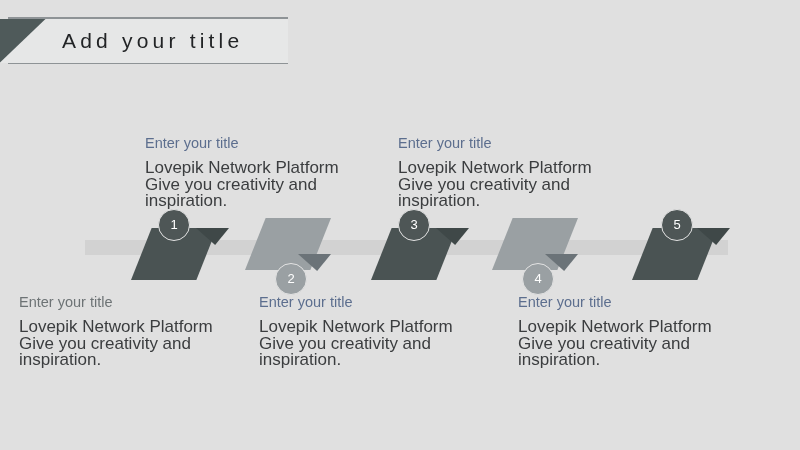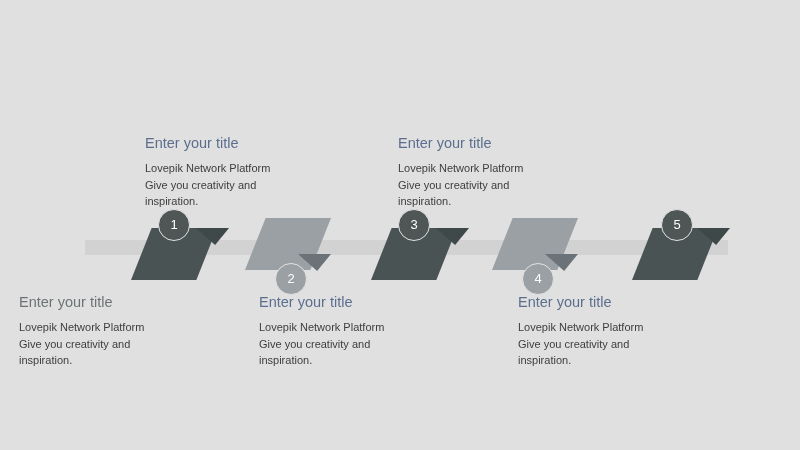--- a/index.html
+++ b/index.html
@@ -141,31 +141,38 @@
   }
   .tgroup .ttitle {
     font-size: 14.5px;
     margin: 0 0 9px 0;
     font-weight: 400;
     white-space: nowrap;
   }
   .tgroup .ttitle.blue  { color: #5c6e8e; }
   .tgroup .ttitle.gray  { color: #6d7375; }
   .tgroup .tbody {
-    font-size: 11px;
+    font-size: 17px;
     line-height: 16.5px;
     color: #3b3d3f;
   }
   .tbody div { white-space: nowrap; }
 </style>
 </head>
 <body>
 
 <div id="slide">
 
+  <div id="title-block">
+    <div class="title-rule top"></div>
+    <div id="title-panel"></div>
+    <div id="title-accent"></div>
+    <div id="title-text">Add your title</div>
+    <div class="title-rule bottom"></div>
+  </div>
 
   <div id="timeline-bar"></div>
 
   <div class="milestone" style="left:131px; top:228px;">
     <div class="para para-dark"></div>
     <div class="tail-dark" style="left:65px; top:0px;"></div>
   </div>
   <div class="badge badge-dark" style="left:158px; top:209px;">1</div>
   <div class="tgroup" style="left:19px; top:294px; width:262px;">
     <p class="ttitle gray">Enter your title</p>

